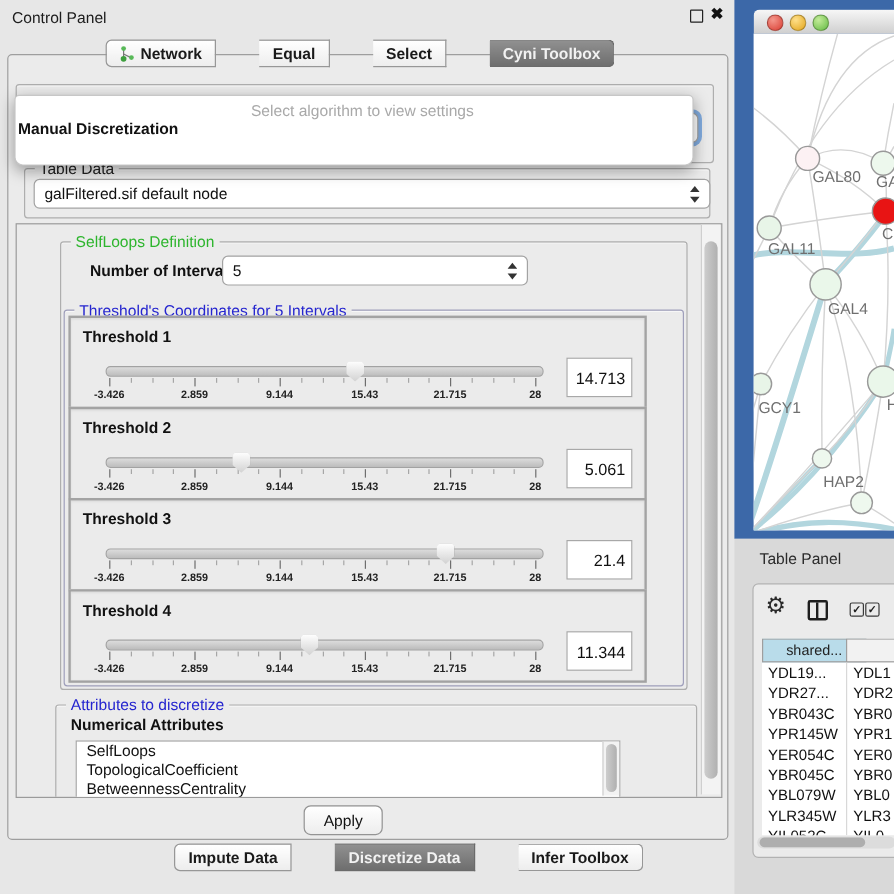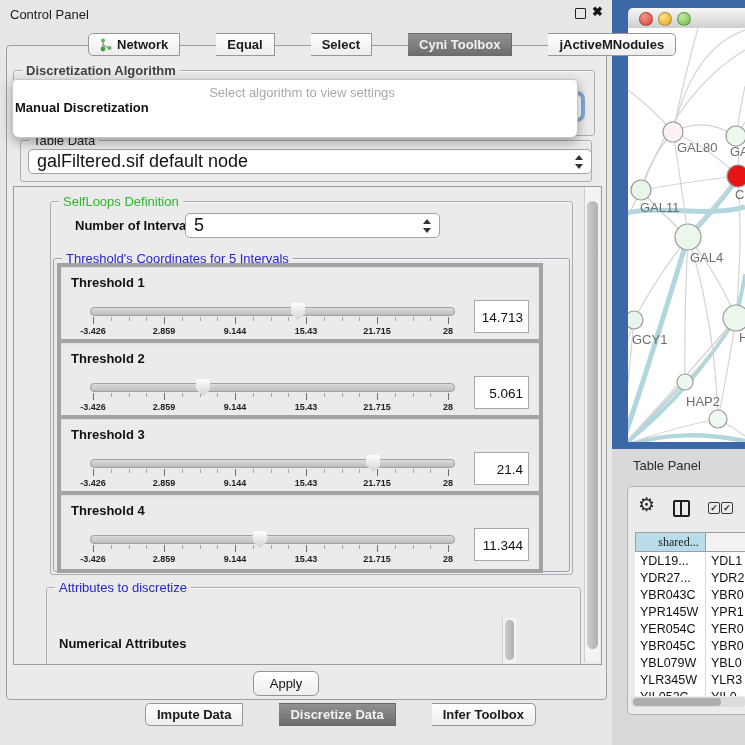--- a/index.html
+++ b/index.html
@@ -18,40 +18,40 @@
   .seg:last-child{border-radius:0 5px 5px 0;}
   .seg.sel{background:linear-gradient(#909090,#6e6e6e);color:#f2f2f2;border-color:#6b6b6b;}
   #outer-panel{left:6px;top:45px;width:599px;height:653px;background:#ebebeb;
        border:1px solid #9e9e9e;border-radius:4px;}
   .groupbox{position:absolute;border:1px solid #aeaeae;border-radius:3px;
        box-shadow:inset 0 1px 0 rgba(255,255,255,.6);}
   .grouptitle{position:absolute;top:-8px;left:8px;background:#ebebeb;padding:0 4px;
        font-size:13px;white-space:nowrap;}
   .t-green{color:#2db52d;} .t-blue{color:#2525cf;} .t-dark{color:#3c433c;font-weight:bold;}
   .combo{position:absolute;background:#fff;border:1px solid #a3a3a3;border-radius:5px;
-       font-size:18px;color:#111;display:flex;align-items:center;padding-left:8px;}
+       font-size:13px;color:#111;display:flex;align-items:center;padding-left:8px;}
   .stepper{position:absolute;right:7px;top:50%;transform:translateY(-50%);width:9px;height:14px;}
   .stepper:before,.stepper:after{content:"";position:absolute;left:0;border-left:4.5px solid transparent;
        border-right:4.5px solid transparent;}
   .stepper:before{top:0;border-bottom:5px solid #333;}
   .stepper:after{bottom:0;border-top:5px solid #333;}
   .focusring{box-shadow:0 0 0 3px rgba(110,160,220,.85);}
   
   #algo-popup{left:12px;top:79px;width:564px;height:57px;background:#fff;border:1px solid #c7c7c7;
        border-radius:4px 4px 7px 7px;box-shadow:0 4px 12px rgba(0,0,0,.35);z-index:20;overflow:hidden;}
   .popup-item{height:15px;line-height:15px;font-size:13px;padding-left:2px;color:#111;white-space:nowrap;}
   .popup-item.ph{color:#a9a9a9;text-align:center;margin-top:5px;margin-left:12px;}
   .popup-item.b{font-weight:bold;}
   
   #scrollpane{left:13px;top:186px;width:587px;height:477px;border:1px solid #9b9b9b;
        background:#ebebeb;overflow:hidden;}
   .vsb-track{position:absolute;background:#f3f3f3;border-left:1px solid #cfcfcf;}
   .vsb-thumb{position:absolute;background:linear-gradient(90deg,#cdcdcd,#b0b0b0);border-radius:6px;}
   
-  .thpanel{position:absolute;left:43px;width:478px;height:74px;border:4px solid #a3a3a3;
+  .thpanel{position:absolute;left:43px;width:478px;height:74px;border:2px solid #a3a3a3;
        background:#ebebeb;box-shadow:inset 0 1px 2px rgba(0,0,0,.08);}
   .thtitle{position:absolute;left:10px;top:8px;font-size:13px;font-weight:bold;color:#111;}
   .track{position:absolute;left:29px;top:40px;width:363px;height:7px;border-radius:4px;
        background:linear-gradient(#dcdcdc,#bdbdbd);border:1px solid #a2a2a2;}
   .thumb{position:absolute;top:36px;width:15px;height:17px;transform:translateX(-50%);
        background:linear-gradient(#fefefe,#d2d2d2);
        clip-path:polygon(50% 100%,0 60%,0 16%,16% 0,84% 0,100% 16%,100% 60%);
        filter:drop-shadow(0 0 1px #888);}
   .tick{position:absolute;width:1px;background:#6e6e6e;}
   .ticklabel{position:absolute;transform:translateX(-50%);font-size:9px;font-weight:bold;color:#222;top:59px;}
@@ -113,29 +113,25 @@
       </div>
       <div class="seg">
         <span>Equal</span>
       </div>
       <div class="seg">
         <span>Select</span>
       </div>
       <div class="seg sel">
         <span>Cyni Toolbox</span>
       </div>
-      <div class="seg">
-        <span>jActiveMNodules</span>
-      </div>
     </div>
 
   <div class="abs" id="outer-panel"></div>
 
   <div class="groupbox" id="algo-group" style="left:13px;top:70px;width:580px;height:64px;">
-    <div class="grouptitle t-dark">Discretization Algorithm</div>
     <div class="combo focusring" style="left:9px;top:23px;width:549px;height:23px;">
       <span class="stepper"></span>
     </div>
   </div>
 
   <div class="abs" id="algo-popup">
     <div class="popup-item ph">Select algorithm to view settings</div>
     <div class="popup-item b">Manual Discretization</div>
   </div>
 
@@ -290,22 +286,27 @@
           <div class="ticklabel" style="left: 245px;">15.43</div>
           <div class="ticklabel" style="left: 316px;">21.715</div>
           <div class="ticklabel" style="left: 387px;">28</div>
           <div class="thumb" style="left: 198.848px;"></div>
           <div class="valuebox">11.344</div>
         </div>
       </div>
 
     <div class="groupbox" style="left:32px;top:400px;width:533px;height:80px;">
       <div class="grouptitle t-blue">Attributes to discretize</div>
-      <div class="abs" style="left:12px;top:8px;font-size:13px;font-weight:bold;color:#111;margin-top:40px;">Numerical Attributes</div>
-    </div>
+      <div class="abs" style="left:12px;top:8px;font-size:13px;font-weight:bold;color:#111;">Numerical Attributes</div>
+    </div>
+    <div id="attr-list">
+        <div class="attr-item">SelfLoops</div>
+        <div class="attr-item">TopologicalCoefficient</div>
+        <div class="attr-item">BetweennessCentrality</div>
+      </div>
     <div class="vsb-track" style="left:488px;top:431px;width:13px;height:45px;">
       <div class="vsb-thumb" style="left:2px;top:2px;width:9px;height:40px;"></div>
     </div>
 
     <div class="vsb-track" style="left:570px;top:0;width:15px;height:475px;">
       <div class="vsb-thumb" style="left:2px;top:14px;width:11px;height:448px;"></div>
     </div>
   </div>
 
   <div class="abs" id="apply-btn">
@@ -388,21 +389,21 @@
   </div>
 
   <div class="abs" id="right-lower">
     <div id="tp-title">Table Panel</div>
     <div id="tp-sub">
       <div id="gear-icon">⚙</div>
       <div id="split-icon"></div>
       <div class="cbicon" style="left:80px;top:15px;">✓</div>
       <div class="cbicon" style="left:93px;top:15px;">✓</div>
       <div id="tp-table">
-          <div class="th-cell" style="left: 0px; width: 87px; background: rgb(185, 220, 234); font-family: Liberation Serif, serif;">shared...</div>
+          <div class="th-cell" style="left: 0px; width: 87px; background: rgb(185, 220, 234);">shared...</div>
           <div class="th-cell" style="left: 70px; width: 120px; background: rgb(242, 242, 242);">n</div>
           <div class="td-row" style="top: 21px;">
             <span class="td-c1">YDL19...</span>
             <span class="td-c2">YDL1</span>
           </div>
           <div class="td-row" style="top: 38px;">
             <span class="td-c1">YDR27...</span>
             <span class="td-c2">YDR2</span>
           </div>
           <div class="td-row" style="top: 55px;">

